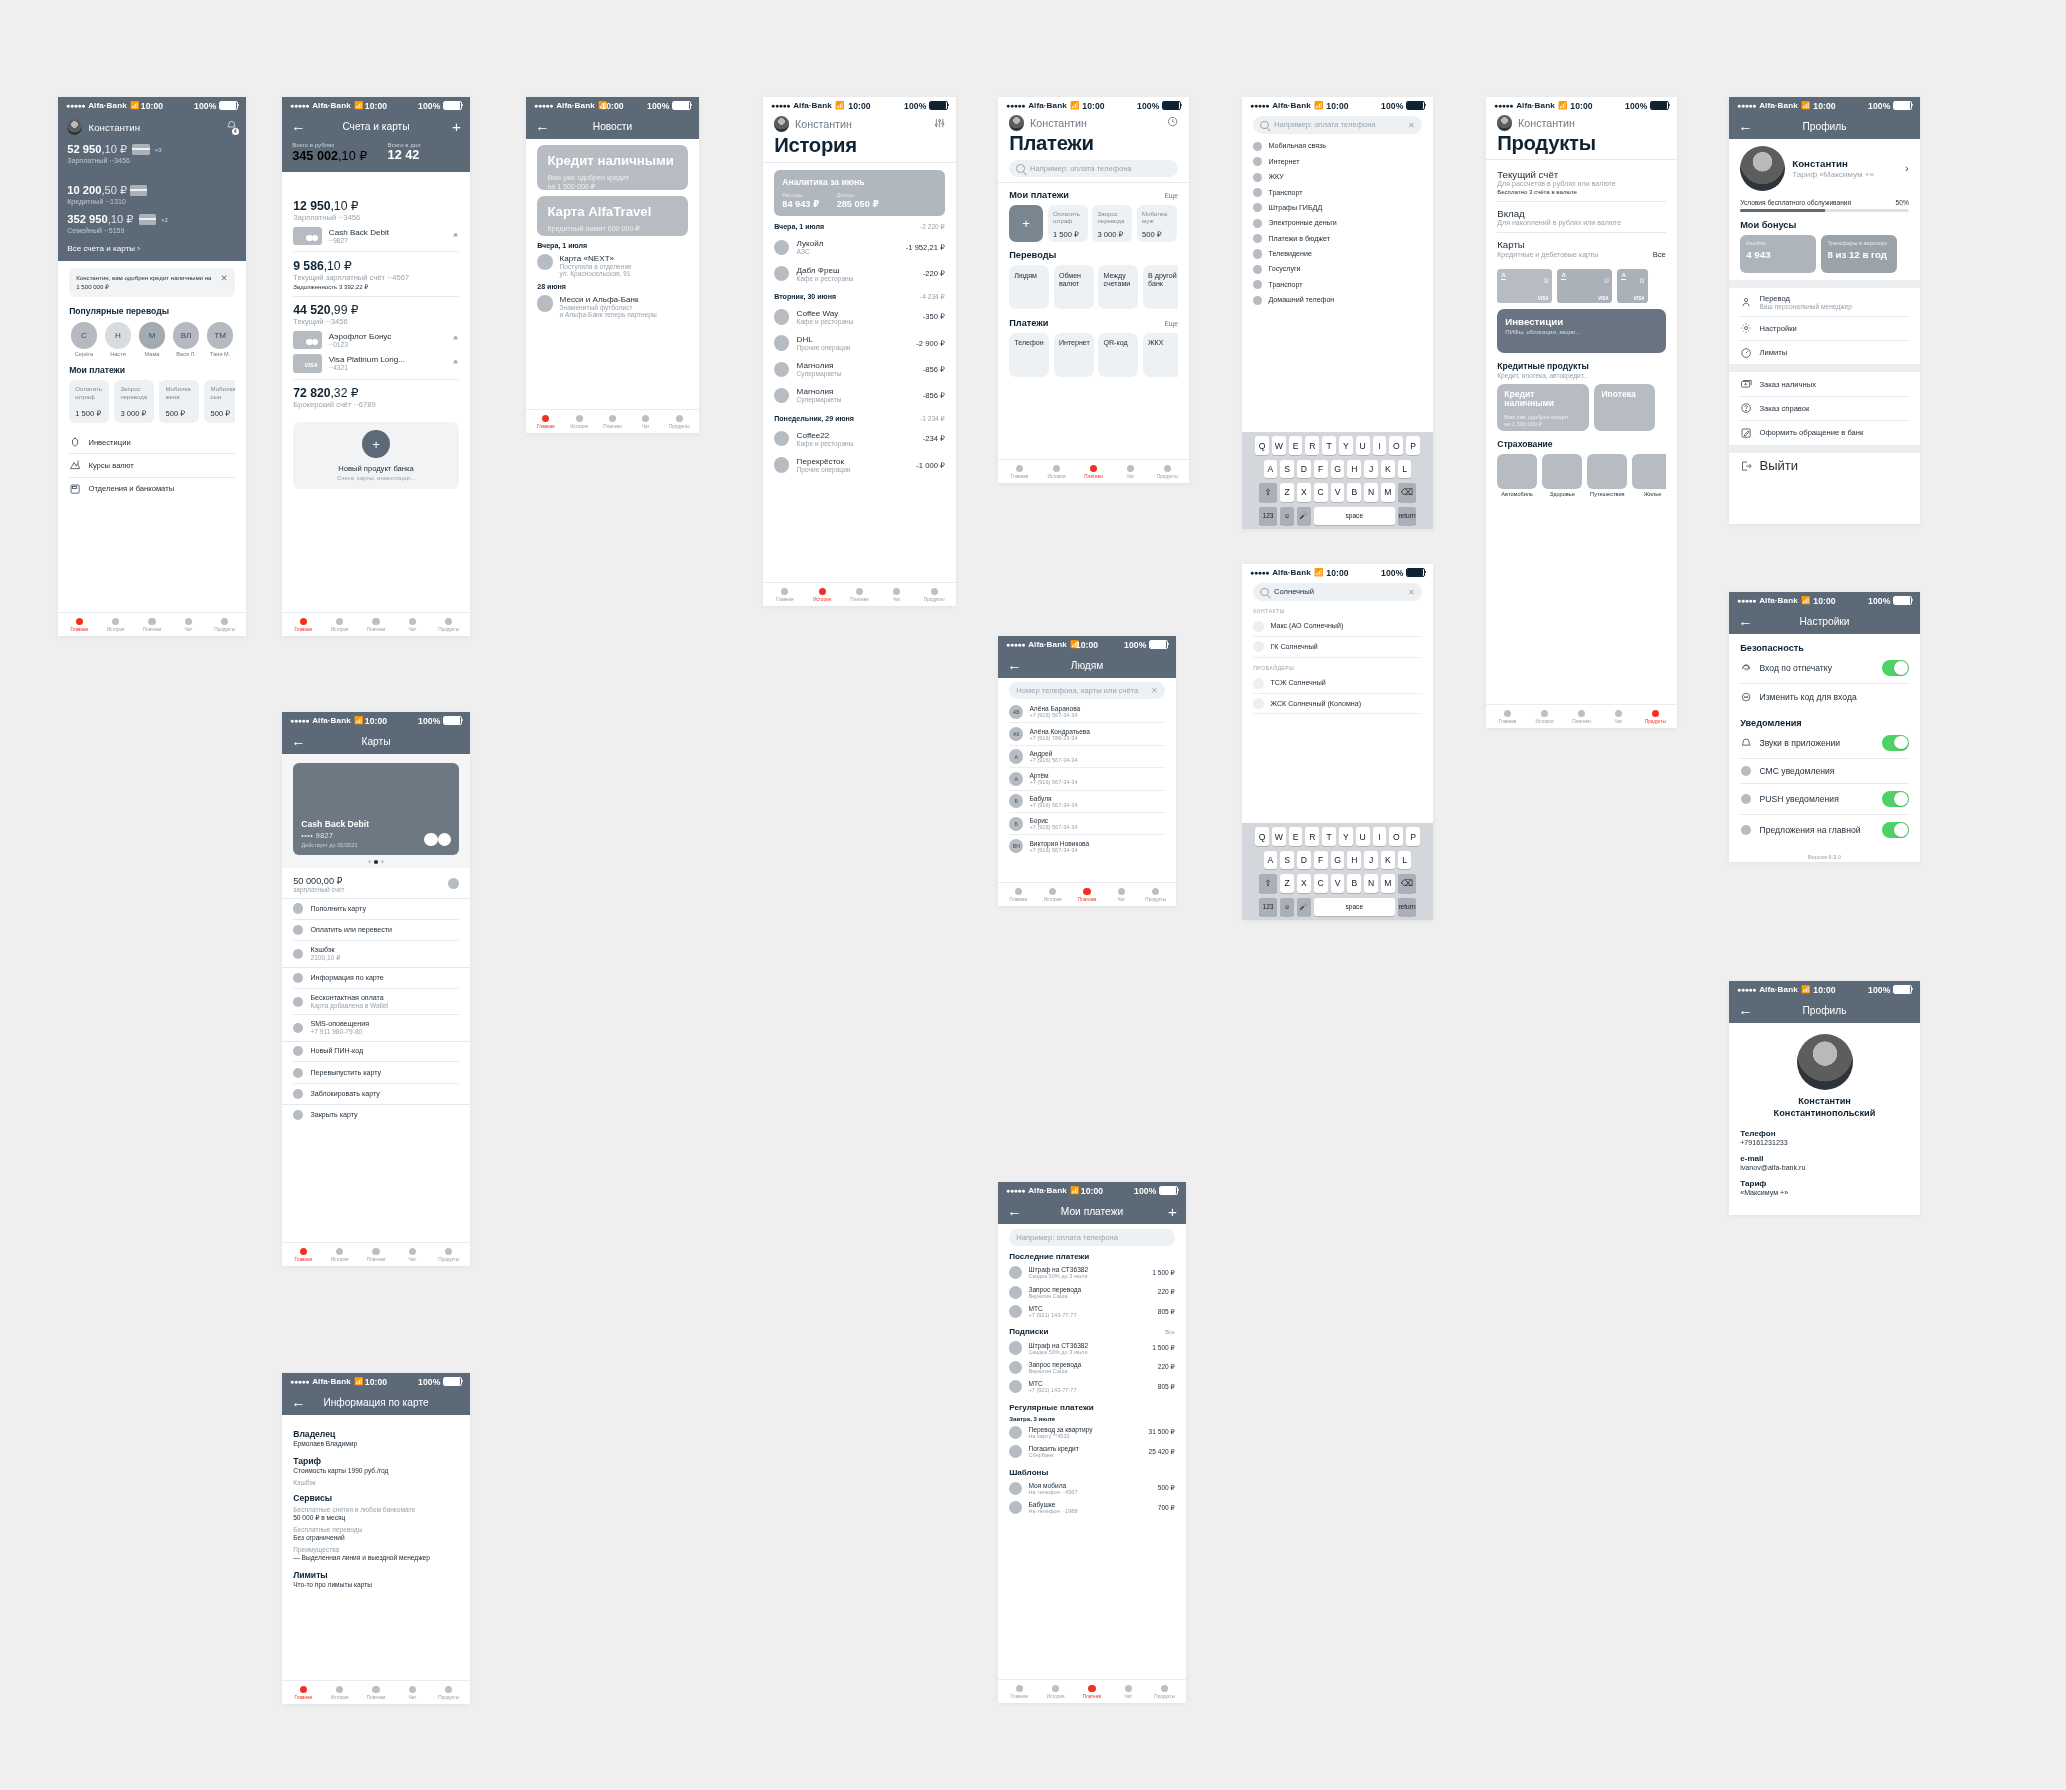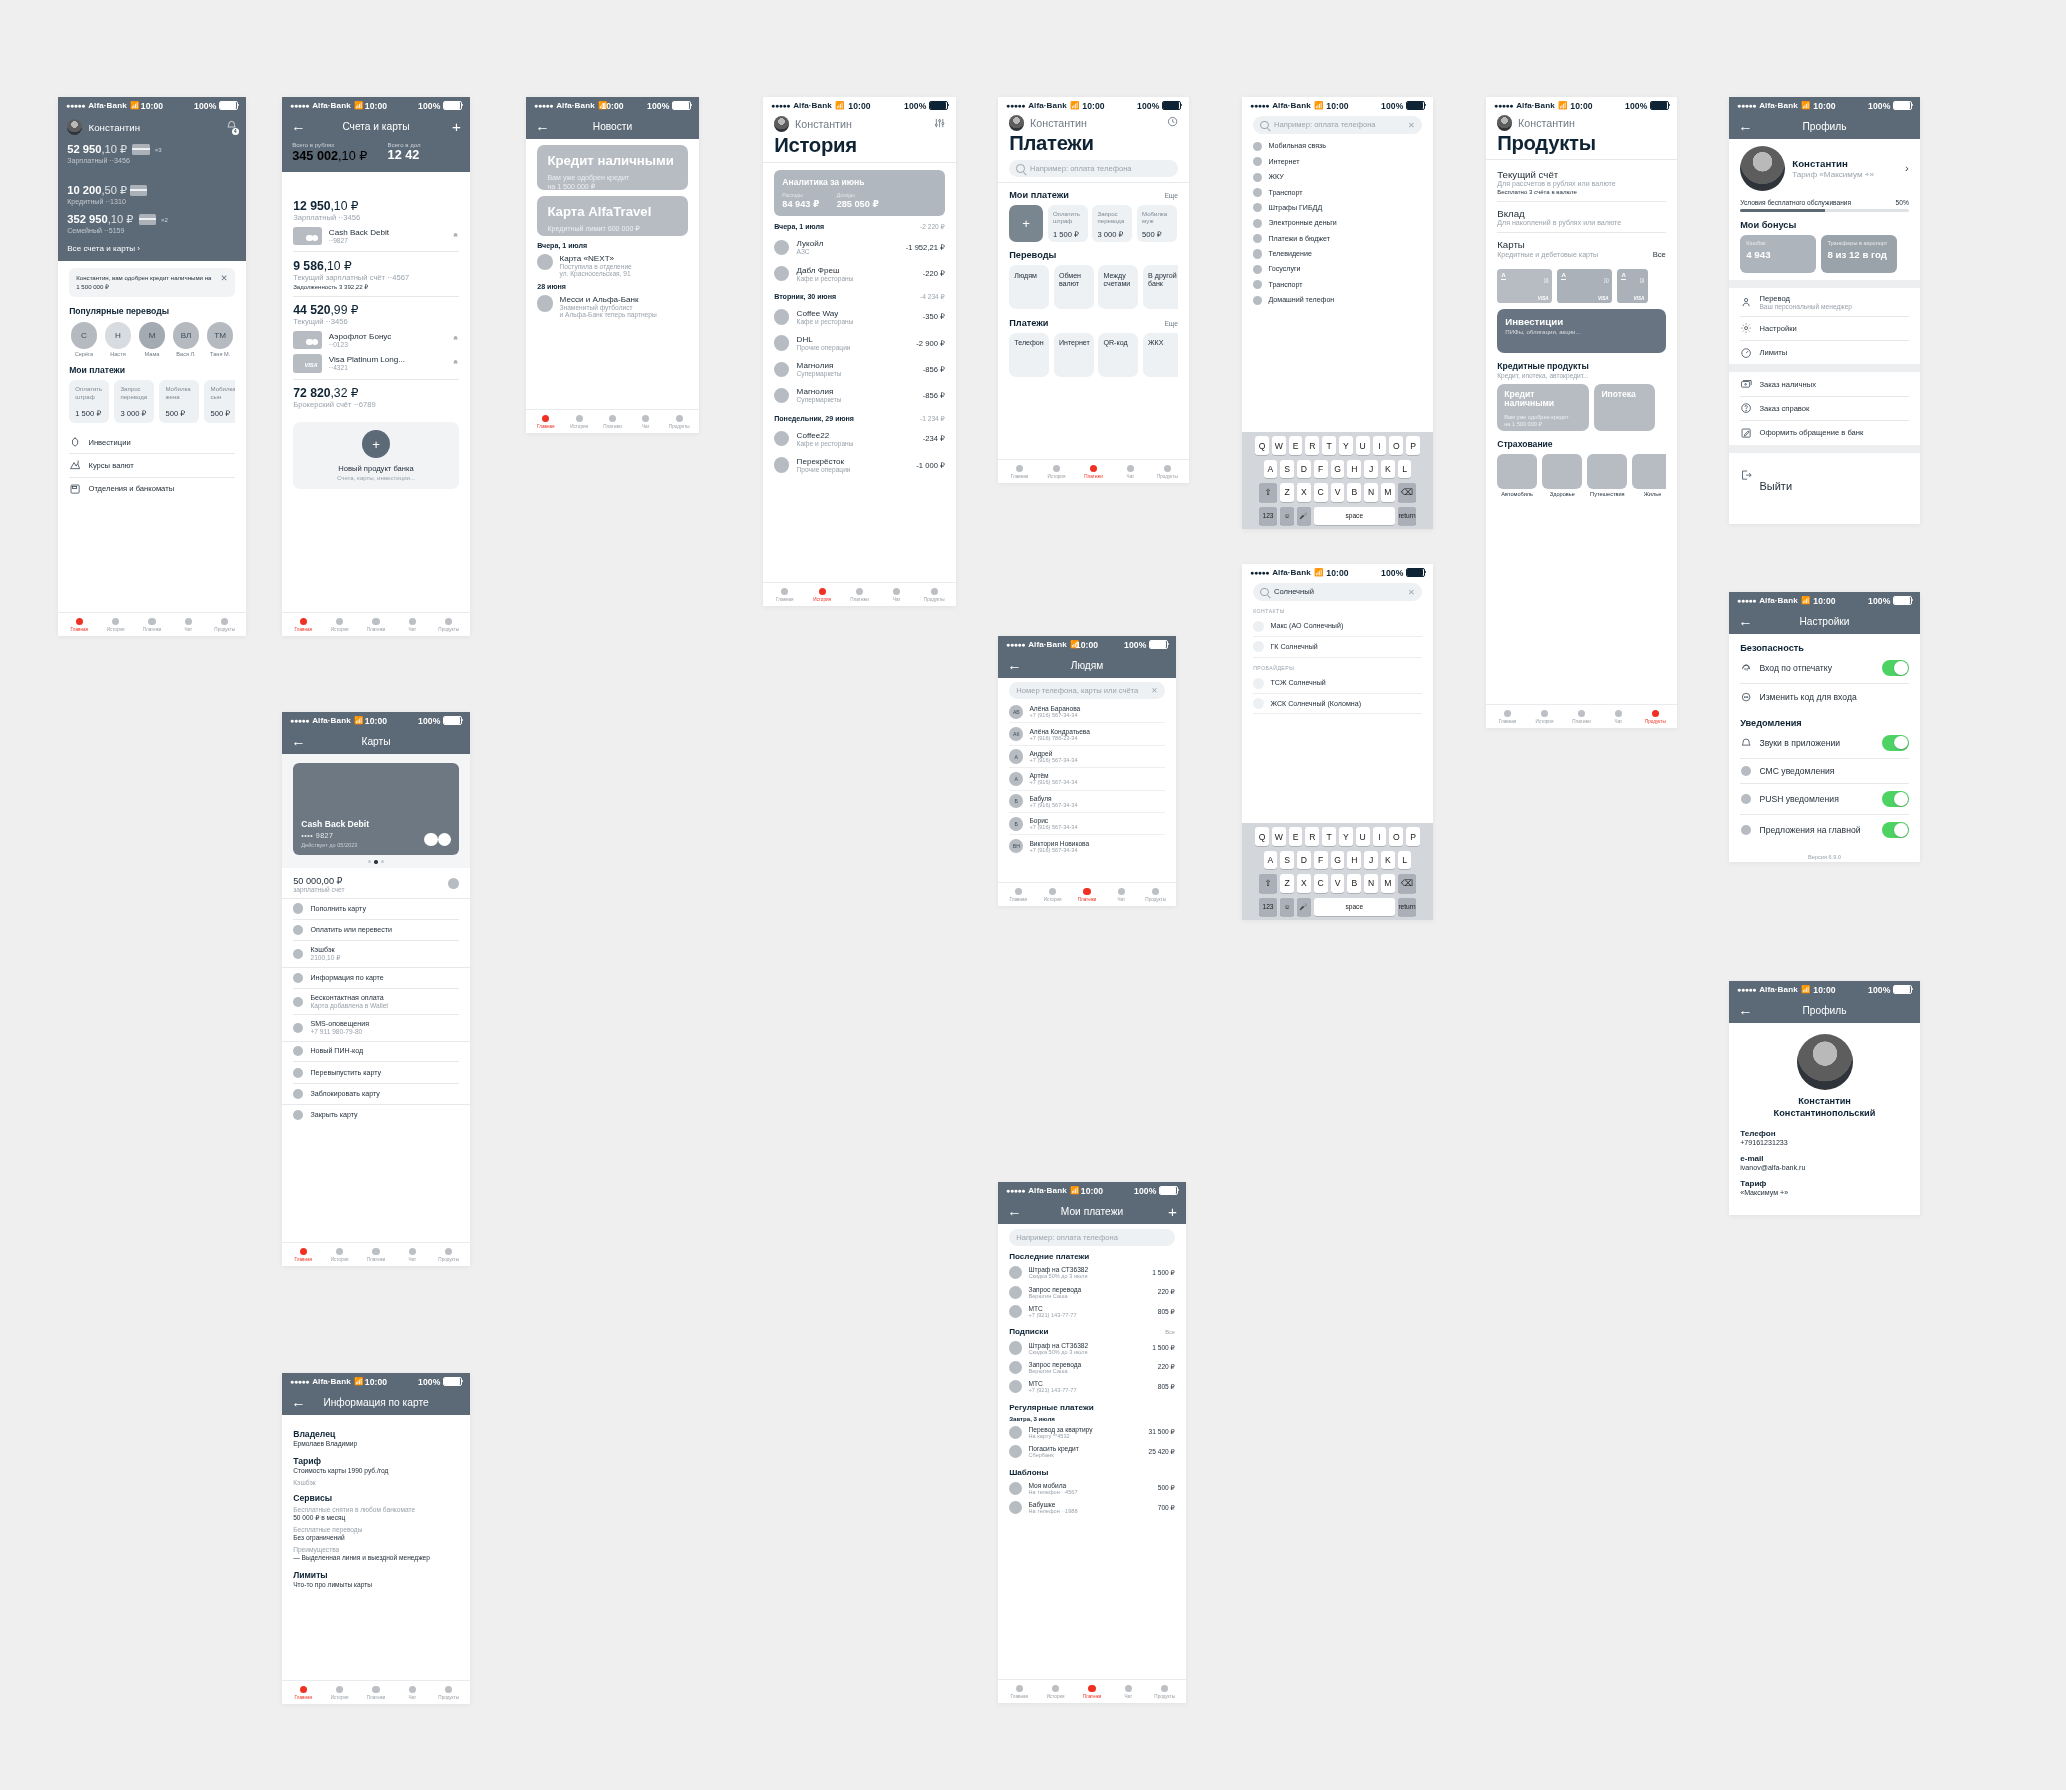--- a/index.html
+++ b/index.html
@@ -1146,21 +1146,21 @@
   <div class="gapbar"></div>
   <div class="pad" id="prof-menu3">
       <div style="display: flex; align-items: center; gap: 7.1px; padding: 5.6px 0px;">
         <div class="ico">
           <svg viewBox="0 0 24 24">
             <path d="M14 4H5v16h9"></path>
             <path d="M12 12h9M18 8l4 4-4 4"></path>
           </svg>
         </div>
         <div>
-          <div style="font-size: 11px; color: rgb(36, 48, 60); margin-top: 22px;">Выйти</div>
+          <div style="font-size: 13px; color: rgb(36, 48, 60);">Выйти</div>
         </div>
       </div>
     </div>
 </div>
 
 <div class="screen" style="left:1729px;top:592px;width:191px;height:270px;">
   <div class="sb dark hd">
     <span class="left">
         <span class="dots">●●●●●</span>
     <span class="carrier">Alfa·Bank</span>

